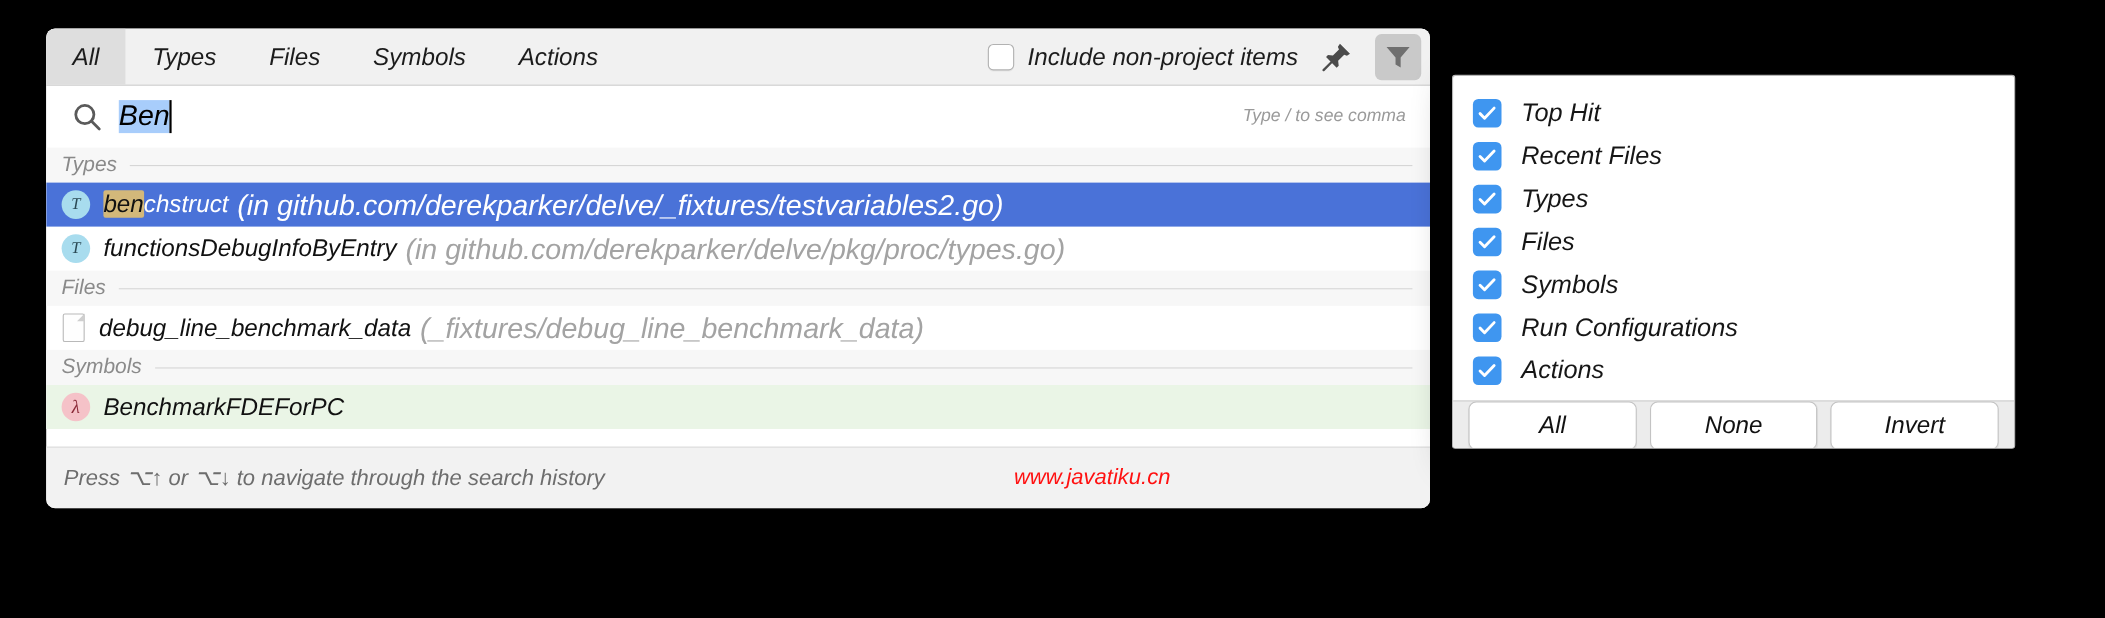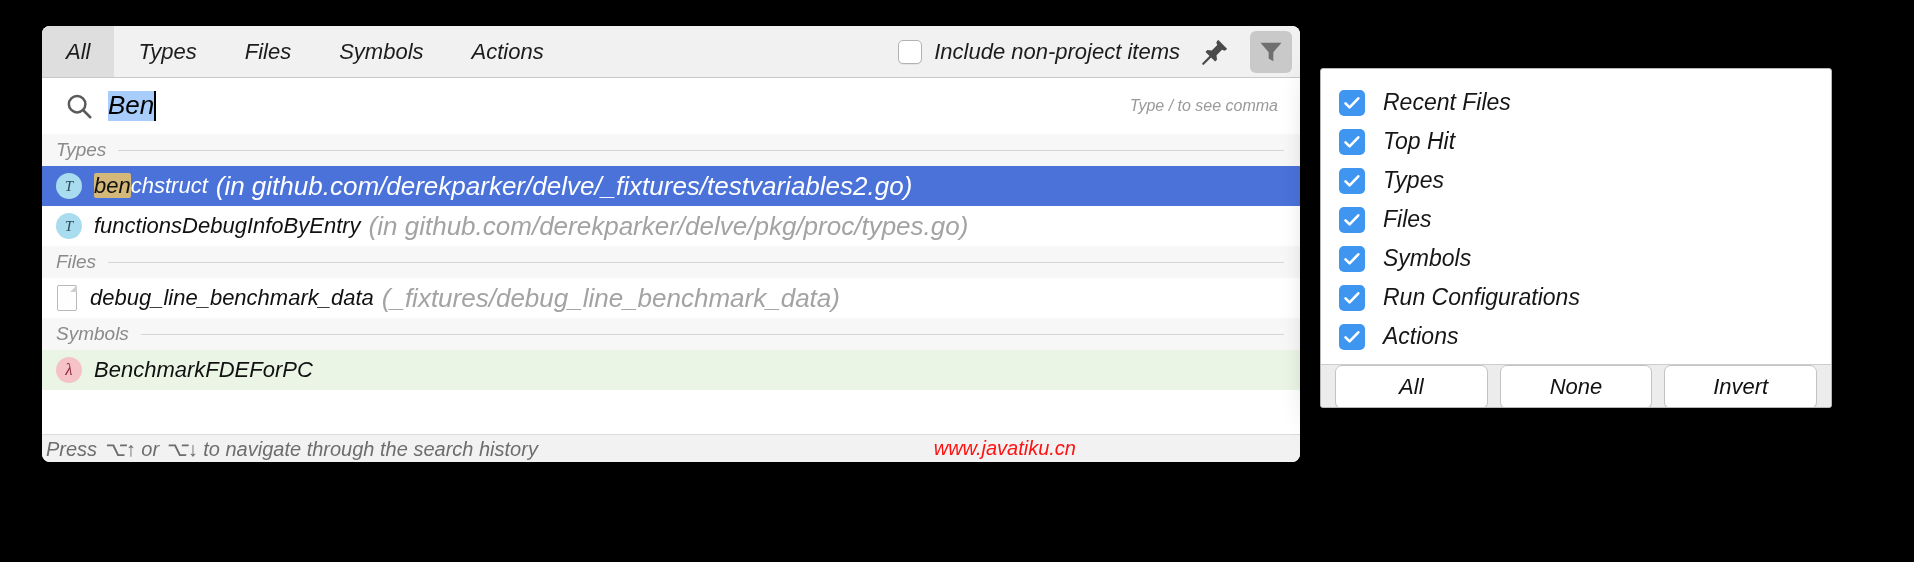--- a/index.html
+++ b/index.html
@@ -212,26 +212,26 @@
     font-size: 26px;
     color: #a3a3a3;
     margin-left: 8px;
   }
   .row.selected .rpath { color: #ffffff; }
 
   
   .footer {
     position: absolute;
     left: 0; right: 0; bottom: 0;
-    height: 28px;
+    height: 56px;
     background: #f2f2f2;
     border-top: 1px solid #dcdcdc;
     display: flex;
     align-items: center;
-    padding: 0 4px;
+    padding: 0 16px;
   }
   .footer-text {
     font-size: 20px;
     color: #6d6d6d;
     white-space: nowrap;
   }
   .watermark {
     margin-left: auto;
     margin-right: 220px;
     font-size: 20px;
@@ -410,30 +410,30 @@
 
   <div id="filter-popup">
     <div class="fp-list">
 
       <div class="fp-item">
         <span class="cbox">
           <svg width="20" height="20" viewBox="0 0 20 20">
               <path d="M3.5 10.3 L7.6 14.4 L16.3 5.3" stroke="#ffffff" stroke-width="2.6" fill="none" stroke-linecap="round" stroke-linejoin="round"></path>
             </svg>
         </span>
+        <span class="fp-label">Top Hit</span>
+      </div>
+
+      <div class="fp-item">
+        <span class="cbox">
+          <svg width="20" height="20" viewBox="0 0 20 20">
+              <path d="M3.5 10.3 L7.6 14.4 L16.3 5.3" stroke="#ffffff" stroke-width="2.6" fill="none" stroke-linecap="round" stroke-linejoin="round"></path>
+            </svg>
+        </span>
         <span class="fp-label">Recent Files</span>
-      </div>
-
-      <div class="fp-item">
-        <span class="cbox">
-          <svg width="20" height="20" viewBox="0 0 20 20">
-              <path d="M3.5 10.3 L7.6 14.4 L16.3 5.3" stroke="#ffffff" stroke-width="2.6" fill="none" stroke-linecap="round" stroke-linejoin="round"></path>
-            </svg>
-        </span>
-        <span class="fp-label">Top Hit</span>
       </div>
 
       <div class="fp-item">
         <span class="cbox">
           <svg width="20" height="20" viewBox="0 0 20 20">
               <path d="M3.5 10.3 L7.6 14.4 L16.3 5.3" stroke="#ffffff" stroke-width="2.6" fill="none" stroke-linecap="round" stroke-linejoin="round"></path>
             </svg>
         </span>
         <span class="fp-label">Types</span>
       </div>

